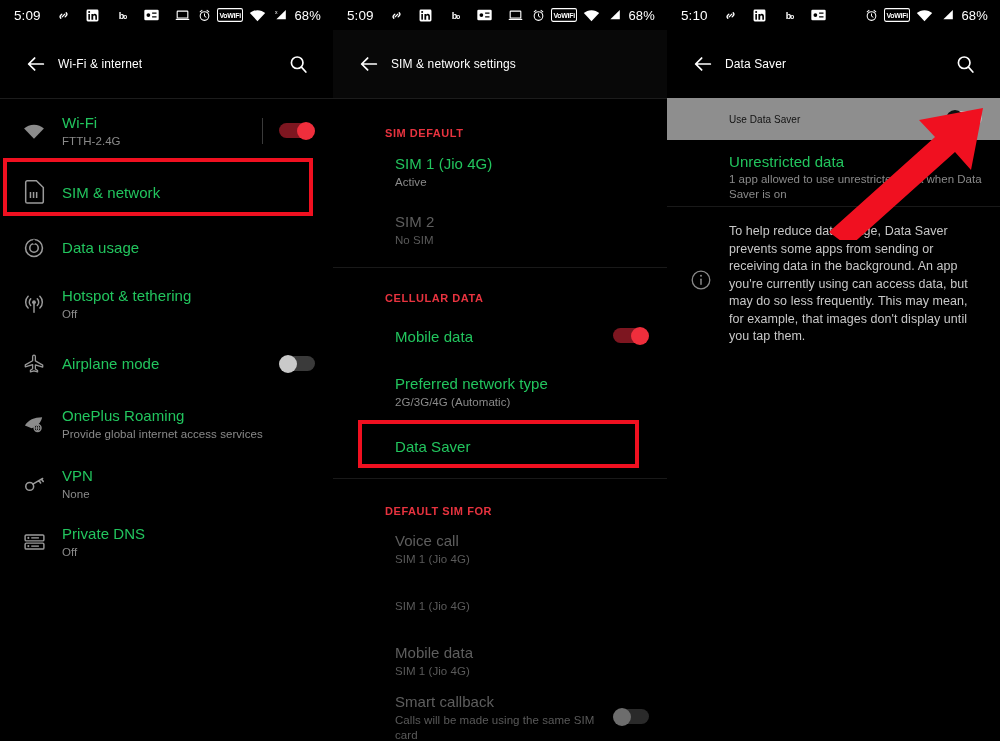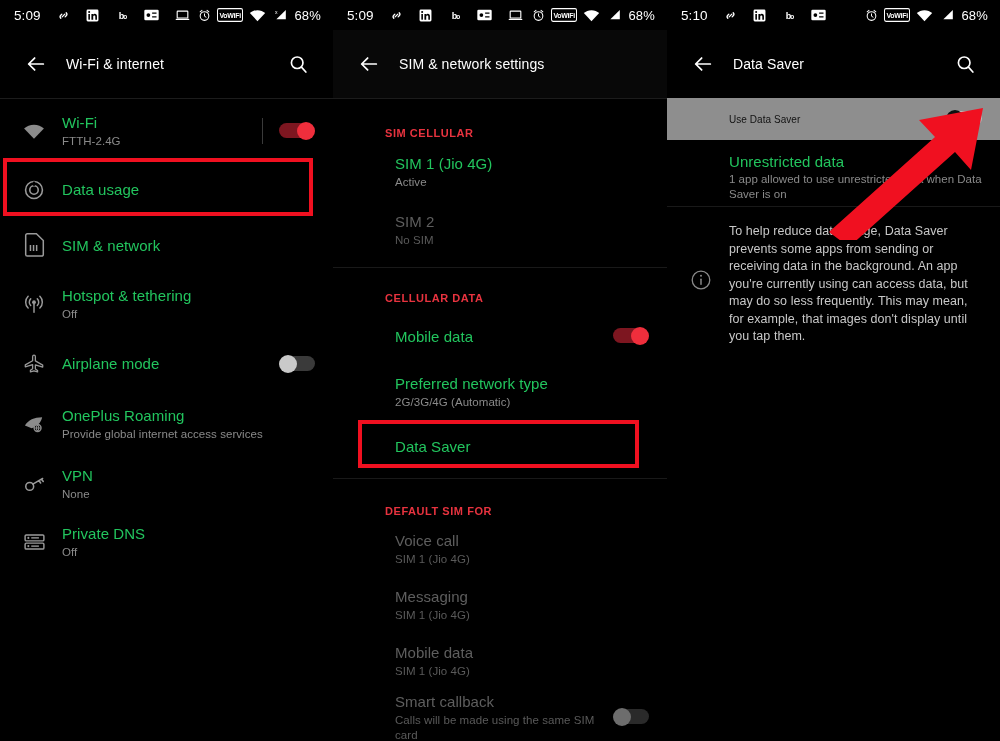--- a/index.html
+++ b/index.html
@@ -16,21 +16,21 @@
   .sb-right{display:flex;align-items:center;gap:6px;}
   .sb-time{color:#fff;font-size:13.5px;letter-spacing:.1px;}
   .sb-ic{display:inline-flex;align-items:center;justify-content:center;color:#fff;}
   .sb-batt{color:#fff;font-size:13px;letter-spacing:.2px;}
   .vowifi{display:inline-block;border:1.4px solid #fff;border-radius:2px;color:#fff;font-size:7px;font-weight:bold;line-height:1;padding:1.6px 1.6px;letter-spacing:-.3px;transform:scaleY(1.15);}
 
   
   .appbar{height:68px;display:flex;align-items:center;padding:0 16px;box-sizing:border-box;background:#000;}
   .appbar.hdr-shade{background:#080808;}
   .back{width:40px;height:40px;display:flex;align-items:center;justify-content:center;flex:0 0 auto;}
-  .apptitle{color:#ffffff;font-size:14px;font-weight:500;margin-left:10px;flex:1 1 auto;letter-spacing:.1px;}
+  .apptitle{color:#ffffff;font-size:12px;font-weight:500;margin-left:2px;flex:1 1 auto;letter-spacing:.1px;}
   .searchbtn{width:38px;height:38px;display:flex;align-items:center;justify-content:center;flex:0 0 auto;}
   .hdr-rule{height:1px;background:#1c1c1c;}
 
   
   .rows{position:relative;}
   .row{display:flex;align-items:center;box-sizing:border-box;padding:0 18px 0 14px;position:relative;}
   .row .ic{width:40px;flex:0 0 40px;display:flex;align-items:center;justify-content:center;}
   .row .txt{flex:1 1 auto;min-width:0;padding-left:8px;}
   .ttl{color:#22c55e;font-size:15px;line-height:19px;letter-spacing:.05px;}
   .sub{color:#8a8a8a;font-size:11.5px;line-height:15px;margin-top:2px;letter-spacing:.05px;}
@@ -164,45 +164,45 @@
           <div class="ttl">Wi-Fi</div>
           <div class="sub">FTTH-2.4G</div>
         </div>
         <div class="vrule"></div>
         <div class="tgl on">
             <span class="trk"></span>
             <span class="knb"></span>
           </div>
       </div>
 
+      <div class="row" style="height:58px">
+        <div class="ic">
+          <svg width="21" height="24" viewBox="0 0 20 24">
+              <path d="M1.2 2.4A1.6 1.6 0 012.8.8h9.1L18.8 7.5v14a1.6 1.6 0 01-1.6 1.6H2.8a1.6 1.6 0 01-1.6-1.6z" stroke="#9a9a9a" stroke-width="1.5" fill="none"></path>
+              <rect x="5.2" y="12" width="1.5" height="6" fill="#9a9a9a"></rect>
+              <rect x="8.3" y="12" width="1.5" height="6" fill="#9a9a9a"></rect>
+              <rect x="11.4" y="12" width="1.5" height="6" fill="#9a9a9a"></rect>
+            </svg>
+        </div>
+        <div class="txt">
+          <div class="ttl">SIM &amp; network</div>
+        </div>
+      </div>
+
       <div class="row" style="height:53px">
         <div class="ic">
           <svg width="22" height="22" viewBox="0 0 24 24">
               <circle cx="12" cy="12" r="9.2" stroke="#9a9a9a" stroke-width="1.7" fill="none"></circle>
               <path d="M12 12V3.2A8.8 8.8 0 0112 12z" fill="none"></path>
               <circle cx="12" cy="12" r="4.6" stroke="#9a9a9a" stroke-width="1.7" fill="none"></circle>
               <path d="M12 2.8v4.6" stroke="#000" stroke-width="2.4"></path>
             </svg>
         </div>
         <div class="txt">
           <div class="ttl">Data usage</div>
-        </div>
-      </div>
-
-      <div class="row" style="height:58px">
-        <div class="ic">
-          <svg width="21" height="24" viewBox="0 0 20 24">
-              <path d="M1.2 2.4A1.6 1.6 0 012.8.8h9.1L18.8 7.5v14a1.6 1.6 0 01-1.6 1.6H2.8a1.6 1.6 0 01-1.6-1.6z" stroke="#9a9a9a" stroke-width="1.5" fill="none"></path>
-              <rect x="5.2" y="12" width="1.5" height="6" fill="#9a9a9a"></rect>
-              <rect x="8.3" y="12" width="1.5" height="6" fill="#9a9a9a"></rect>
-              <rect x="11.4" y="12" width="1.5" height="6" fill="#9a9a9a"></rect>
-            </svg>
-        </div>
-        <div class="txt">
-          <div class="ttl">SIM &amp; network</div>
         </div>
       </div>
 
       <div class="row" style="height:60px">
         <div class="ic">
           <svg width="22" height="22" viewBox="0 0 24 24">
               <circle cx="12" cy="10" r="2.1" fill="#9a9a9a"></circle>
               <path d="M8.4 6.4a5 5 0 000 7.2M15.6 6.4a5 5 0 010 7.2" stroke="#9a9a9a" stroke-width="1.6" fill="none" stroke-linecap="round"></path>
               <path d="M5.6 3.6a9 9 0 000 12.8M18.4 3.6a9 9 0 010 12.8" stroke="#9a9a9a" stroke-width="1.6" fill="none" stroke-linecap="round"></path>
               <path d="M12 12.2V21" stroke="#9a9a9a" stroke-width="1.6" stroke-linecap="round"></path>
@@ -345,21 +345,21 @@
         <svg width="22" height="22" viewBox="0 0 24 24">
             <path d="M20 12H4M10.5 5.5L4 12l6.5 6.5" stroke="#fff" stroke-width="1.9" fill="none" stroke-linecap="round" stroke-linejoin="round"></path>
           </svg>
       </div>
       <div class="apptitle">SIM &amp; network settings</div>
     </div>
     <div class="hdr-rule"></div>
 
     <div class="rows">
 
-      <div class="sec" style="padding-top:28px;padding-bottom:4px">SIM CELLULAR</div>
+      <div class="sec" style="padding-top:28px;padding-bottom:4px">SIM DEFAULT</div>
 
       <div class="row" style="height:58px">
         <div class="ic"></div>
         <div class="txt">
           <div class="ttl">SIM 1  (Jio 4G)</div>
           <div class="sub">Active</div>
         </div>
       </div>
 
       <div class="row dim" style="height:58px">
@@ -408,21 +408,20 @@
         <div class="ic"></div>
         <div class="txt">
           <div class="ttl">Voice call</div>
           <div class="sub">SIM 1  (Jio 4G)</div>
         </div>
       </div>
 
       <div class="row dim" style="height:56px">
         <div class="ic"></div>
         <div class="txt">
-          <div class="ttl">Messaging</div>
           <div class="sub">SIM 1  (Jio 4G)</div>
         </div>
       </div>
 
       <div class="row dim" style="height:56px">
         <div class="ic"></div>
         <div class="txt">
           <div class="ttl">Mobile data</div>
           <div class="sub">SIM 1  (Jio 4G)</div>
         </div>

